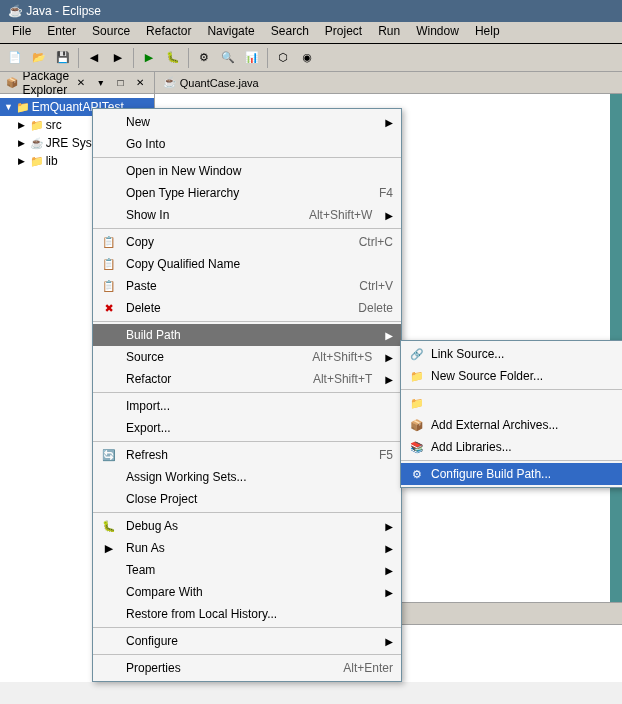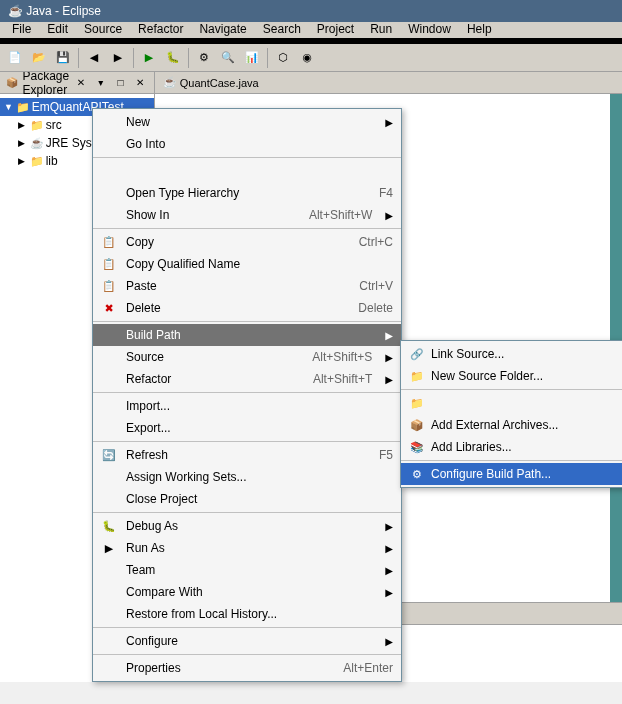--- a/index.html
+++ b/index.html
@@ -22,23 +22,23 @@
       align-items: center;
       padding: 0 8px;
       font-size: 12px;
     }
 
     
     .menu-bar {
       background: #d4d0c8;
       height: 22px;
       display: flex;
-      align-items: flex-end;
+      align-items: flex-start;
       padding: 0 4px;
-      border-bottom: 6px solid #000000;
+      border-bottom: 1px solid #000000;
     }
     .menu-item {
       padding: 2px 8px;
       cursor: pointer;
       font-size: 12px;
       color: #000;
     }
 
     
     .toolbar {
@@ -269,21 +269,21 @@
 <body>
 
 <div class="title-bar">
   <span>☕</span>
   &nbsp;
   <span>Java - Eclipse</span>
 </div>
 
 <div class="menu-bar">
   <span class="menu-item">File</span>
-  <span class="menu-item">Edit</span>
+  <span class="menu-item">Enter</span>
   <span class="menu-item">Source</span>
   <span class="menu-item">Refactor</span>
   <span class="menu-item">Navigate</span>
   <span class="menu-item">Search</span>
   <span class="menu-item">Project</span>
   <span class="menu-item">Run</span>
   <span class="menu-item">Window</span>
   <span class="menu-item">Help</span>
 </div>
 
@@ -371,20 +371,21 @@
   </div>
 
   <div class="ctx-item">
     <span class="ctx-icon"></span>
     <span class="ctx-label">Go Into</span>
   </div>
   <div class="ctx-separator"></div>
 
   <div class="ctx-item">
     <span class="ctx-icon"></span>
+    <span class="ctx-label">Open in New Window</span>
   </div>
 
   <div class="ctx-item">
     <span class="ctx-icon"></span>
     <span class="ctx-label">Open Type Hierarchy</span>
     <span class="ctx-shortcut">F4</span>
   </div>
 
   <div class="ctx-item">
     <span class="ctx-icon"></span>

